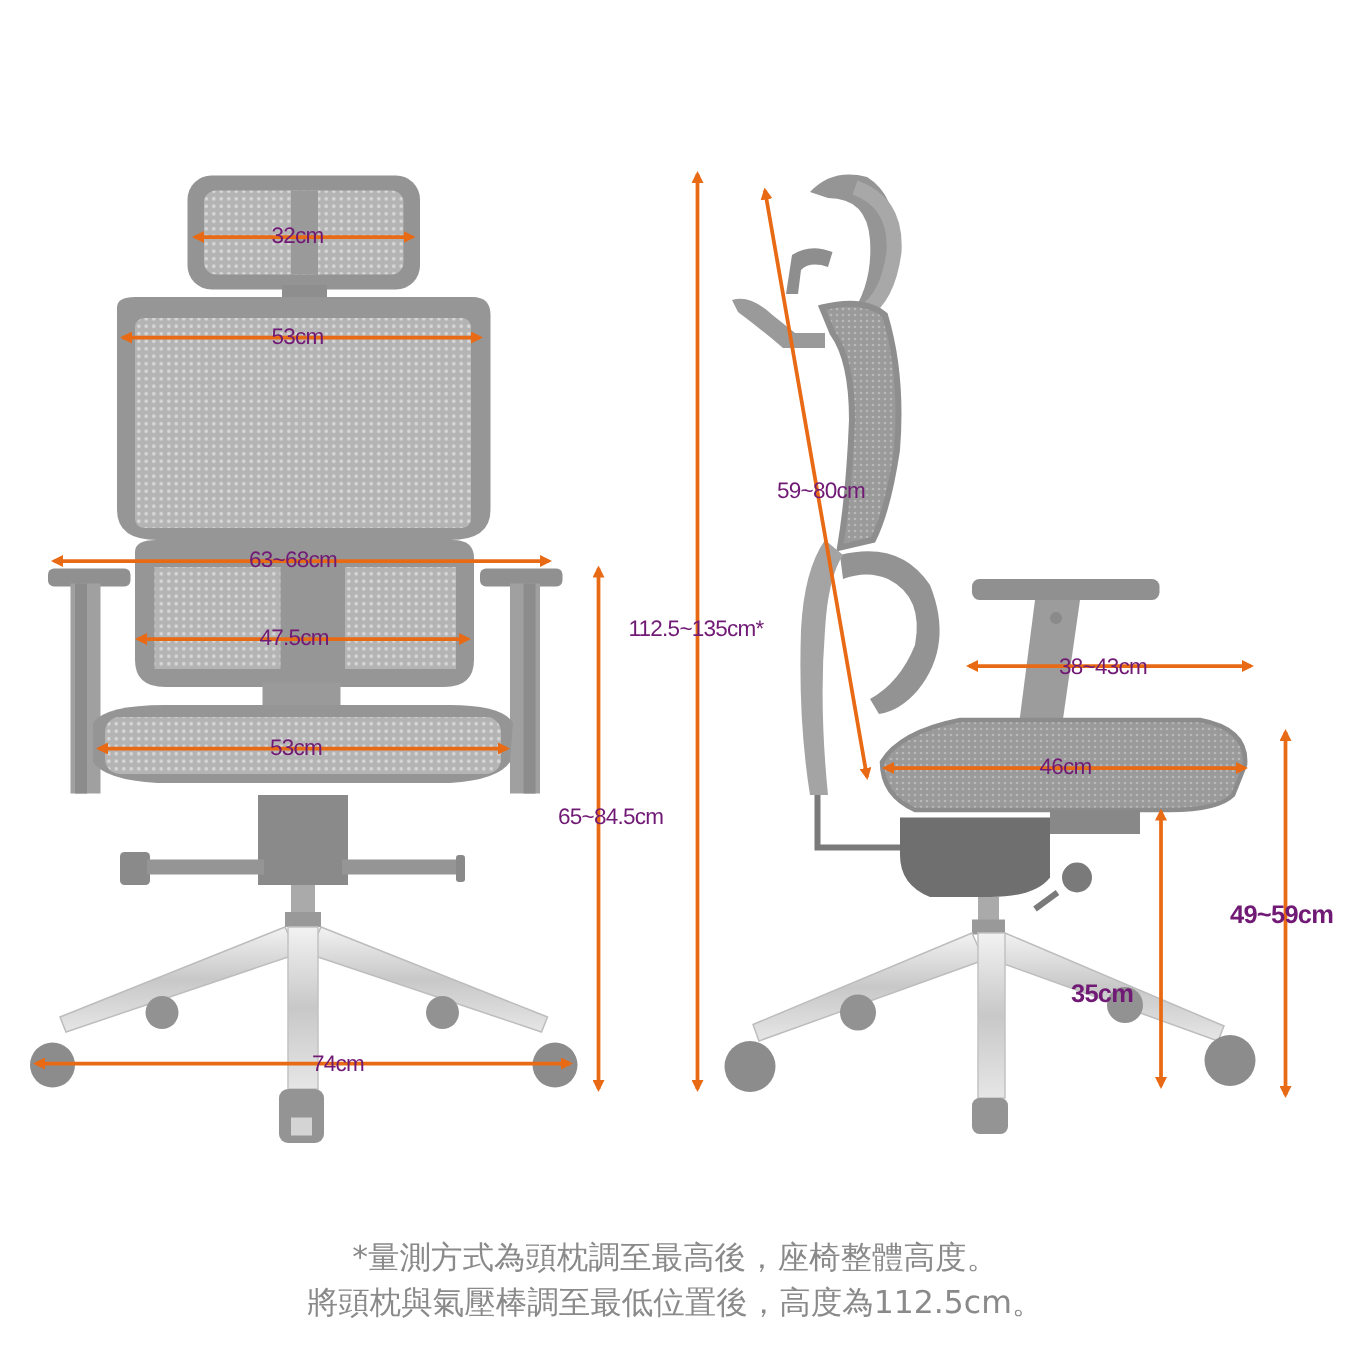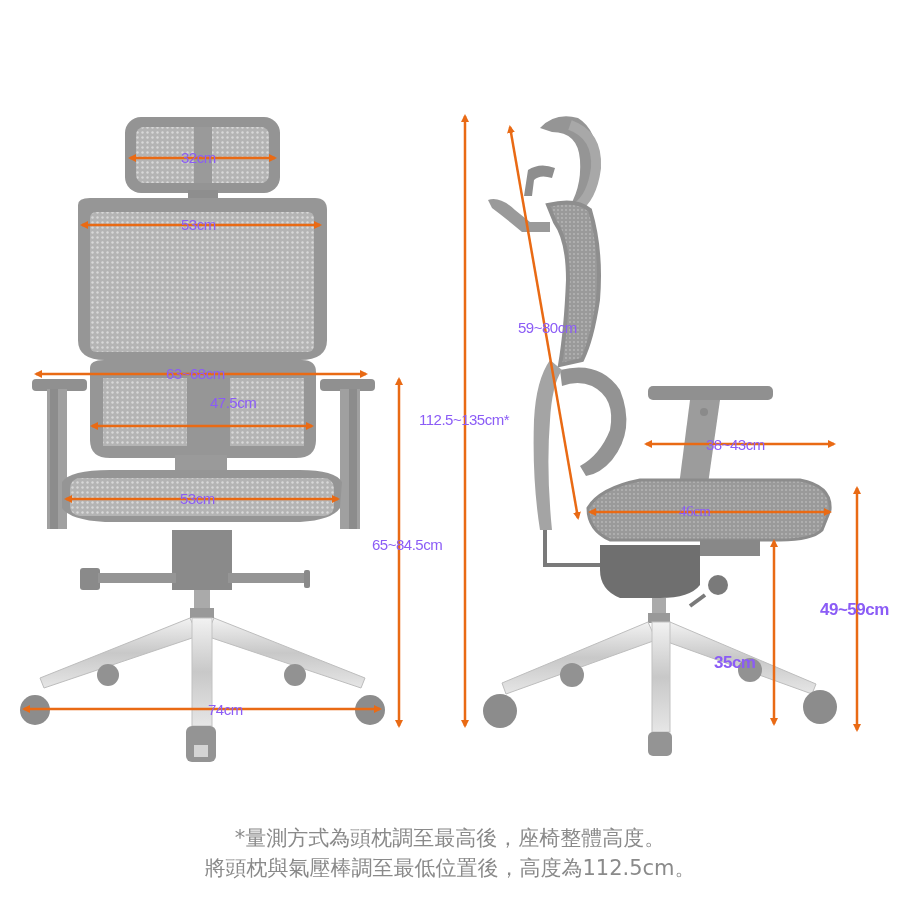--- a/index.html
+++ b/index.html
@@ -1,19 +1,19 @@
 <!DOCTYPE html>
 <html><head>
 <meta charset="utf-8">
 <style>
   html, body { margin: 0; padding: 0; background: #ffffff; }
   body { width: 900px; height: 900px; position: relative; overflow: hidden;
          font-family: "Liberation Sans", "DejaVu Sans", sans-serif; }
   #canvas { position: absolute; left: 0; top: 0; width: 900px; height: 900px; }
-  .dim-label { position: absolute; color: #8b5cf6; font-size: 15px; font-weight: normal;
+  .dim-label { position: absolute; color: #701a75; font-size: 15px; font-weight: normal;
                letter-spacing: -0.5px; white-space: nowrap; line-height: 1; }
   .dim-label.bold { font-weight: bold; font-size: 17px; }
   .footnote { position: absolute; left: 0; width: 900px; text-align: center;
               color: #8a8a8a; font-family: "DejaVu Sans", sans-serif; font-size: 21px;
               line-height: 1.4; white-space: nowrap; }
 </style>
 </head>
 <body>
 
 <svg id="canvas" width="900" height="900" viewBox="0 0 900 900" xmlns="http://www.w3.org/2000/svg">
@@ -149,26 +149,26 @@
 
     <line x1="774" y1="541" x2="774" y2="724" marker-start="url(#arrowTail)" marker-end="url(#arrowHead)"></line>
 
     <line x1="857" y1="488" x2="857" y2="730" marker-start="url(#arrowTail)" marker-end="url(#arrowHead)"></line>
   </g>
 </svg>
 
 <div class="dim-label" style="left:181px; top:150px;">32cm</div>
 <div class="dim-label" style="left:181px; top:217px;">53cm</div>
 <div class="dim-label" style="left:166px; top:366px;">63~68cm</div>
-<div class="dim-label" style="left:173px; top:395px;margin-left:37px;">47.5cm</div>
+<div class="dim-label" style="left:173px; top:418px;">47.5cm</div>
 <div class="dim-label" style="left:180px; top:491px;">53cm</div>
 <div class="dim-label" style="left:372px; top:537px;text-align:right;">65~84.5cm</div>
 <div class="dim-label" style="left:180px; top:702px;margin-left:28px;">74cm</div>
 
 <div class="dim-label" style="left:419px; top:412px;">112.5~135cm*</div>
 <div class="dim-label" style="left:518px; top:320px;">59~80cm</div>
 <div class="dim-label" style="left:706px; top:437px;">38~43cm</div>
-<div class="dim-label" style="left:679px; top:504px;font-family:Liberation Serif, serif;">46cm</div>
+<div class="dim-label" style="left:693px; top:504px;">46cm</div>
 <div class="dim-label bold" style="left:714px; top:615px;margin-top:39px;">35cm</div>
 <div class="dim-label bold" style="left:820px; top:601px;">49~59cm</div>
 
 <div class="footnote" style="top:824px;">*量測方式為頭枕調至最高後，座椅整體高度。</div>
 <div class="footnote" style="top:854px;">將頭枕與氣壓棒調至最低位置後，高度為112.5cm。</div>
 
 </body></html>

